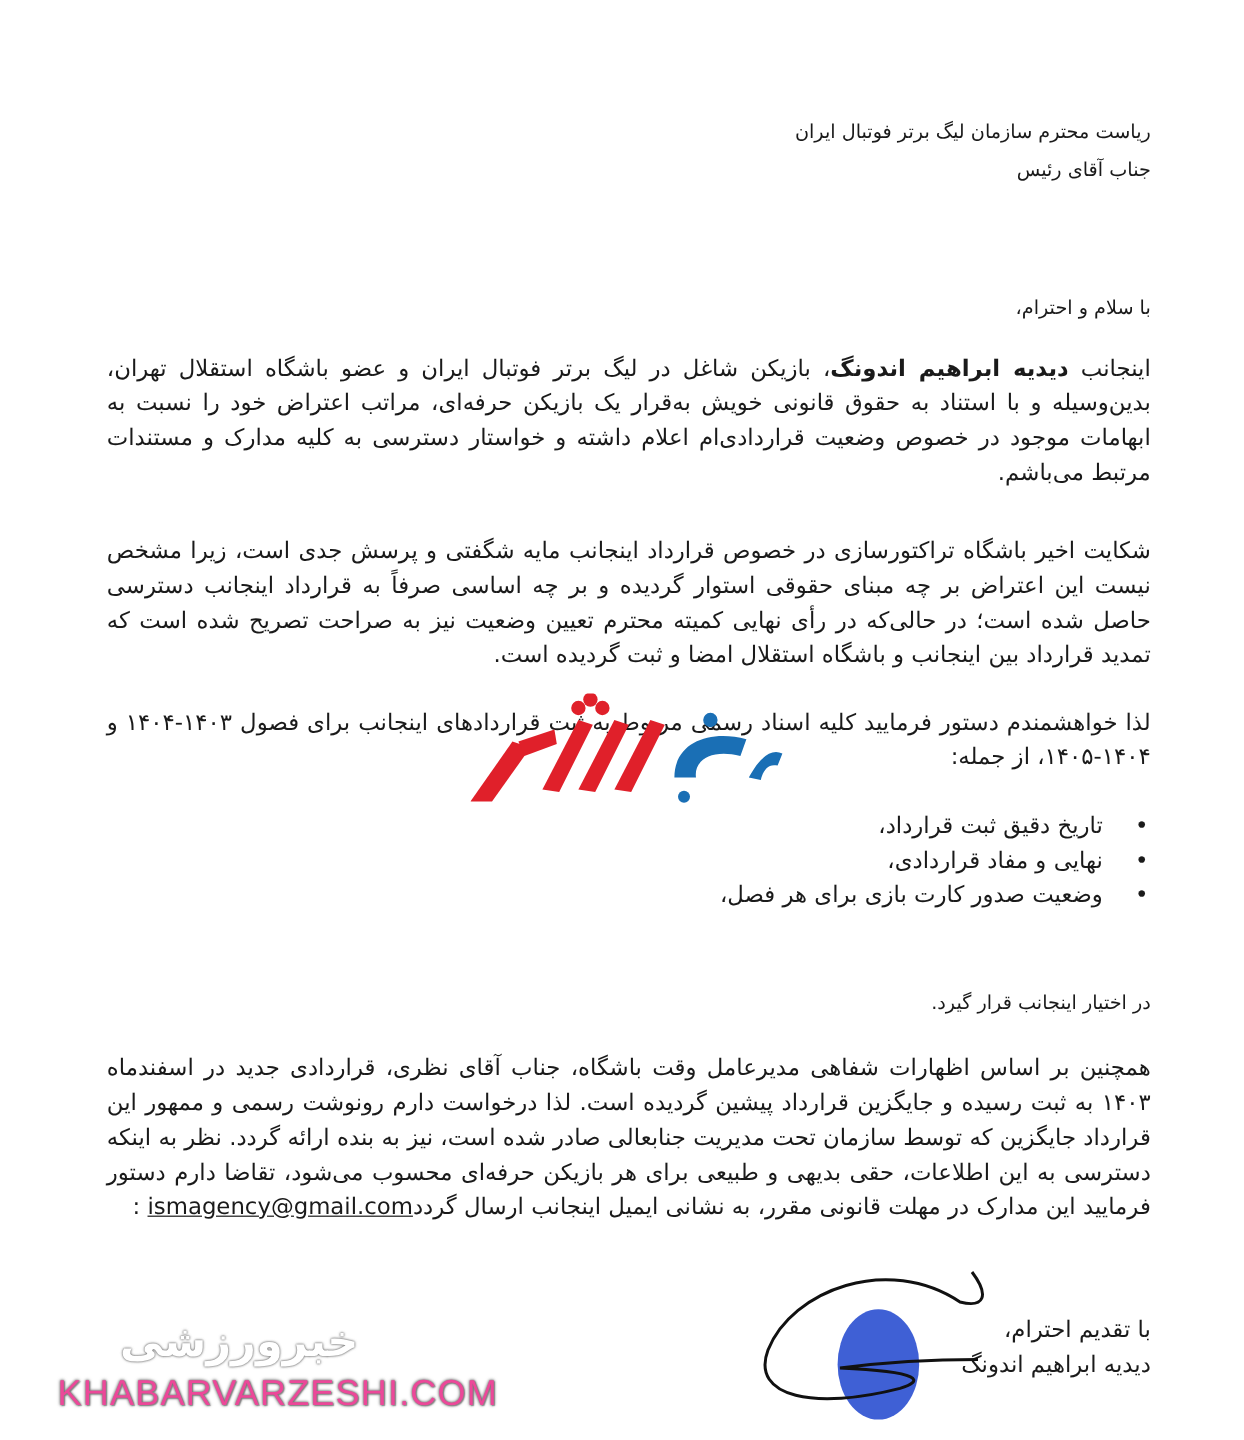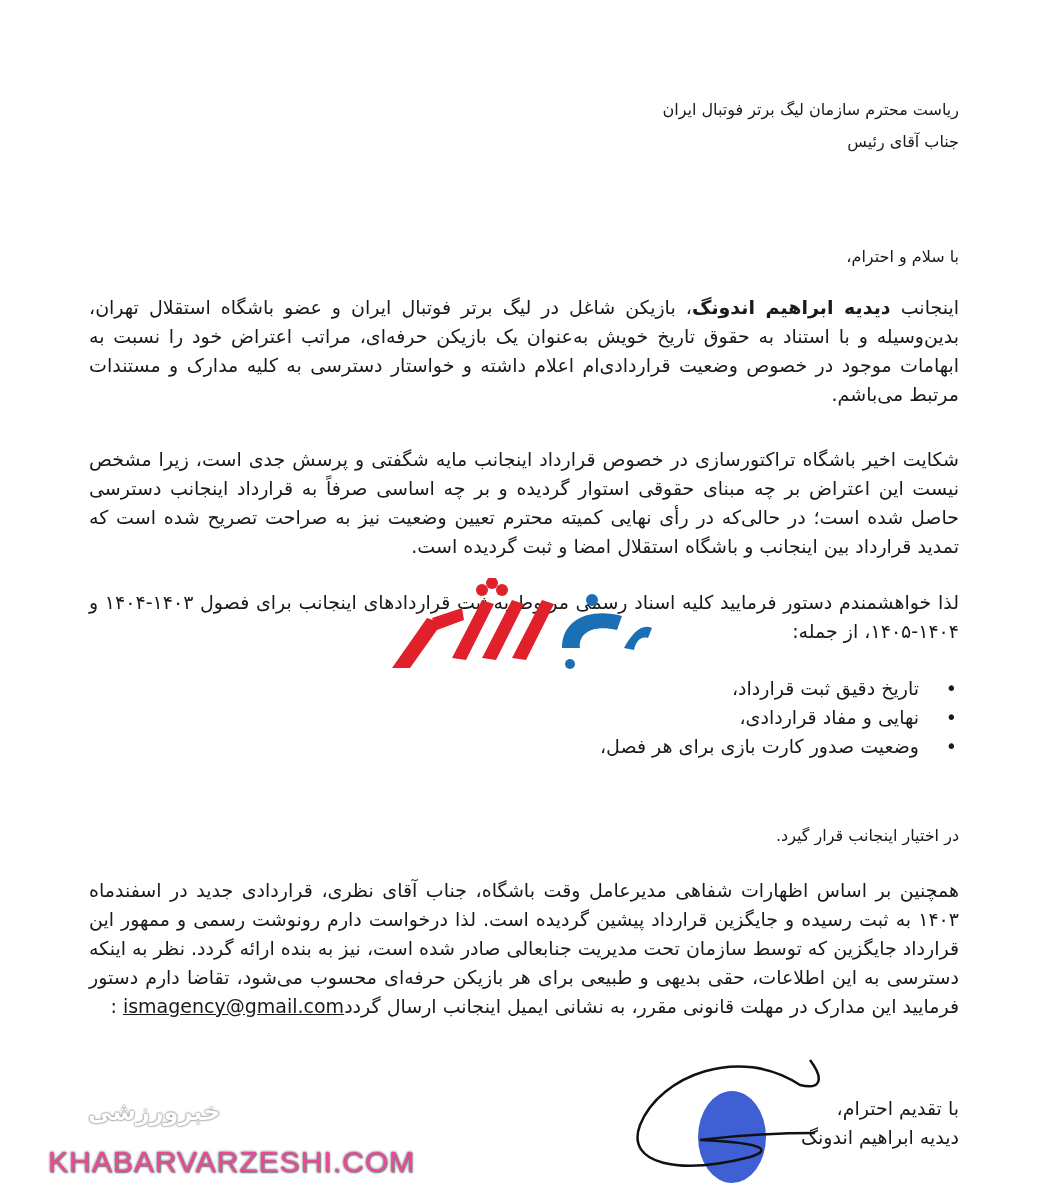--- a/index.html
+++ b/index.html
@@ -13,37 +13,37 @@
   .para { position:absolute; right:78px; width:870px; font-size:19px; line-height:29px; text-align:justify; text-align-last:right; }
   .subject { font-weight:bold; }
   b.name { font-weight:bold; }
   ul.items { position:absolute; right:78px; top:674px; margin:0; padding:0 40px 0 0; list-style:none; font-size:19px; line-height:29px; }
   ul.items li { position:relative; }
   ul.items li::before { content:"\2022"; position:absolute; right:-38px; top:0; }
   .email { direction:ltr; unicode-bidi:embed; text-decoration:underline; }
   .logo-mid { position:absolute; left:392px; top:578px; width:262px; height:92px; }
   .wm-text { position:absolute; left:48px; top:1145px; font-family:"Liberation Sans", sans-serif; font-size:30px; letter-spacing:1px; color:#ec4899;
              text-shadow:0 0 3px #777, 0 0 2px #777, 1px 1px 1px #999; }
-  .wm-logo { position:absolute; left:88px; top:1098px; font-size:24px; color:#fff; text-shadow:0 0 2px #777,0 0 2px #777; direction:rtl; font-weight:bold; }
+  .wm-logo { position:absolute; left:100px; top:1098px; font-size:36px; color:#fff; text-shadow:0 0 2px #777,0 0 2px #777; direction:rtl; font-weight:bold; }
   .sig { position:absolute; left:620px; top:1055px; width:220px; height:130px; }
   .closing { position:absolute; right:78px; font-size:19px; line-height:29px; }
 </style>
 </head>
 <body>
 
 <div class="page">
 
   <div class="line rtl" style="top:96px;">ریاست محترم سازمان لیگ برتر فوتبال ایران</div>
   <div class="line rtl" style="top:128px;">جناب آقای رئیس</div>
 
 
   <div class="line rtl" style="top:243px;">با سلام و احترام،</div>
 
   <div class="para rtl" style="top:293px;">
-    <span>اینجانب </span><b class="name">دیدیه ابراهیم اندونگ</b><span>، بازیکن شاغل در لیگ برتر فوتبال ایران و عضو باشگاه استقلال تهران، بدین‌وسیله و با استناد به حقوق تاریخ خویش به‌عنوان یک بازیکن حرفه‌ای، مراتب اعتراض خود را نسبت به ابهامات موجود در خصوص وضعیت قراردادی‌ام اعلام داشته و خواستار دسترسی به کلیه مدارک و مستندات مرتبط می‌باشم.</span>
+    <span>اینجانب </span><b class="name">دیدیه ابراهیم اندونگ</b><span>، بازیکن شاغل در لیگ برتر فوتبال ایران و عضو باشگاه استقلال تهران، بدین‌وسیله و با استناد به حقوق قانونی خویش به‌قرار یک بازیکن حرفه‌ای، مراتب اعتراض خود را نسبت به ابهامات موجود در خصوص وضعیت قراردادی‌ام اعلام داشته و خواستار دسترسی به کلیه مدارک و مستندات مرتبط می‌باشم.</span>
   </div>
 
   <div class="para rtl" style="top:445px;">شکایت اخیر باشگاه تراکتورسازی در خصوص قرارداد اینجانب مایه شگفتی و پرسش جدی است، زیرا مشخص نیست این اعتراض بر چه مبنای حقوقی استوار گردیده و بر چه اساسی صرفاً به قرارداد اینجانب دسترسی حاصل شده است؛ در حالی‌که در رأی نهایی کمیته محترم تعیین وضعیت نیز به صراحت تصریح شده است که تمدید قرارداد بین اینجانب و باشگاه استقلال امضا و ثبت گردیده است.</div>
 
   <div class="para rtl" style="top:588px;">لذا خواهشمندم دستور فرمایید کلیه اسناد رسمی مربوط به ثبت قراردادهای اینجانب برای فصول ۱۴۰۳-۱۴۰۴ و ۱۴۰۴-۱۴۰۵، از جمله:</div>
 
   <ul class="items rtl">
     <li>تاریخ دقیق ثبت قرارداد،</li>
     <li>نهایی و مفاد قراردادی،</li>
     <li>وضعیت صدور کارت بازی برای هر فصل،</li>

